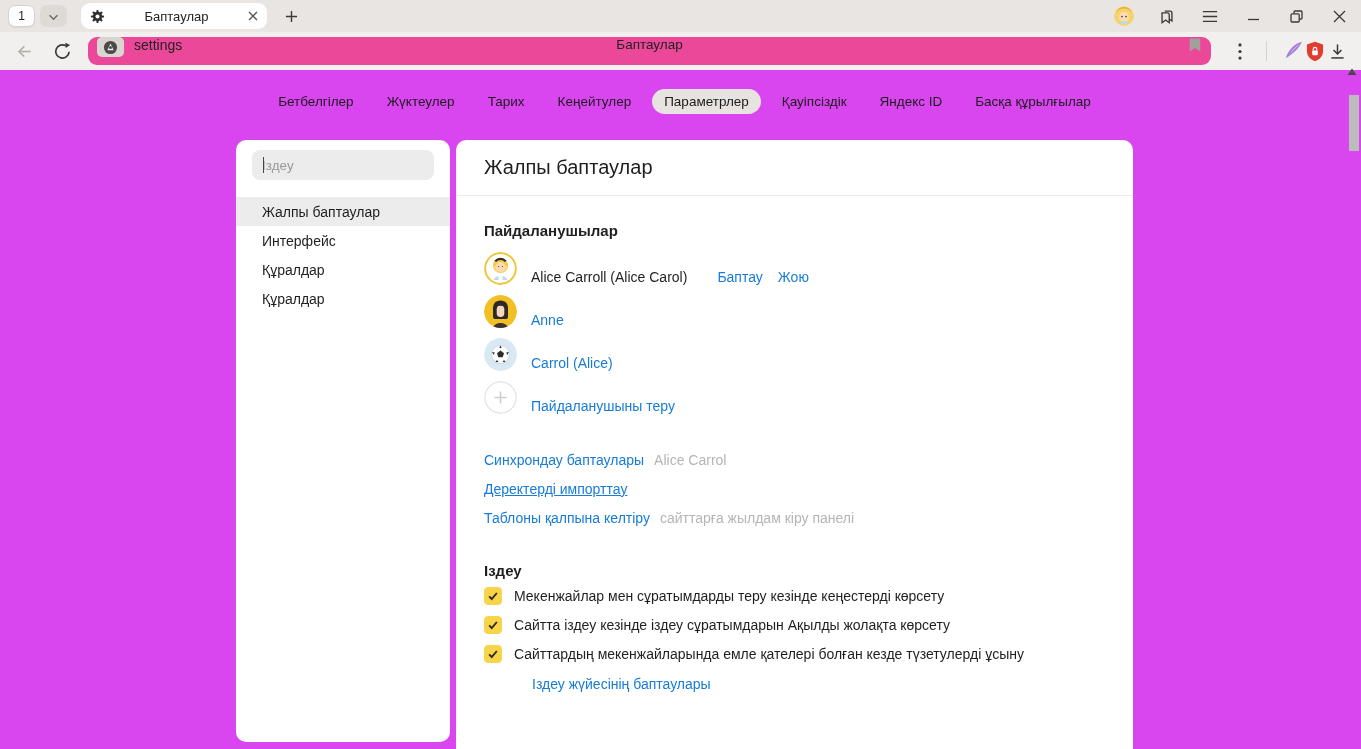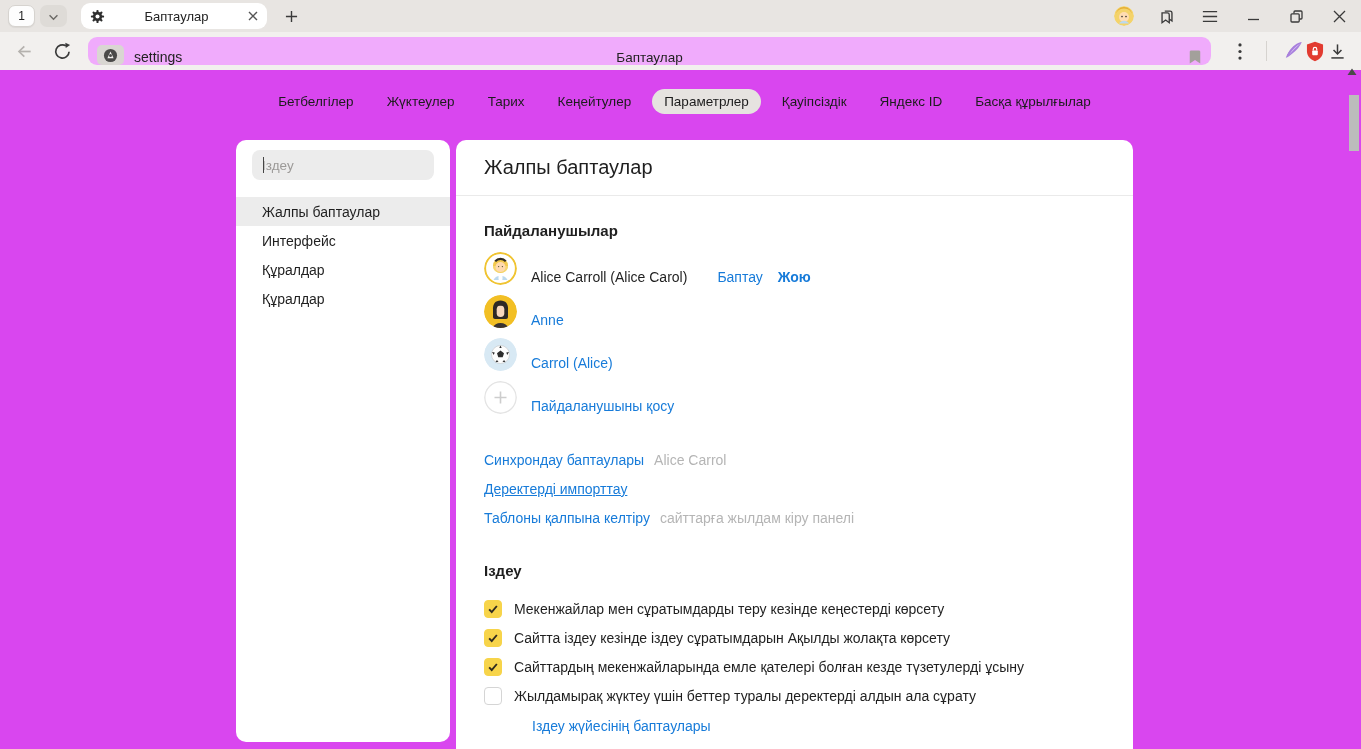--- a/index.html
+++ b/index.html
@@ -25,22 +25,22 @@
   .ts-btn { display:flex; align-items:center; justify-content:center; width:20px; height:20px; }
   .mini-avatar { width:20px; height:20px; border-radius:50%; overflow:hidden; }
 
   
   .toolbar { position:absolute; top:32px; left:0; right:0; height:38px; background:#f2f0ee;
              display:flex; align-items:center; padding:0 13px; }
   .tb-btn { display:flex; align-items:center; justify-content:center; width:22px; height:22px;
             flex:none; }
   .back { margin-right:16px; }
   .reload { margin-right:15px; }
-  .capsule { position:relative; flex:1; height:28px; background:#f0abfc; border-radius:9px;
-             display:flex; align-items:flex-end; padding:0 9px; margin-right:16px; }
+  .capsule { position:relative; flex:1; height:28px; background:#ec4899; border-radius:9px;
+             display:flex; align-items:flex-start; padding:0 9px; margin-right:16px; }
   .site-badge { width:27px; height:20px; background:#d9d6d2; border-radius:5px;
                 display:flex; align-items:center; justify-content:center; flex:none; }
   .url { margin-left:10px; font-size:14px; color:#222; z-index:1; }
   .capsule-title { position:absolute; left:0; right:0; text-align:center;
                    font-size:13.5px; color:#222; }
   .bookmark-btn { margin-left:auto; z-index:1; display:flex; align-items:center; }
   .tb-sep { width:1px; height:20px; background:#d6d3cf; margin:0 15px; }
   .dots { margin-left:2px; }
 
   
@@ -76,28 +76,28 @@
   .panel-title { font-size:20px; color:#1f1f1f; }
   .panel-body { padding:0 28px; }
   .sec-heading { font-size:15px; font-weight:bold; color:#1f1f1f; }
   .sec-users { margin-top:26px; }
   .user-row { height:43px; display:flex; align-items:flex-end; }
   .users-list { margin-top:3px; }
   .avatar { width:33px; height:33px; border-radius:50%; flex:none; overflow:hidden; }
   .user-name { margin-left:14px; font-size:14px; color:#1f1f1f; }
   .link { font-size:14px; color:#177bd9; }
   .user-action { margin-left:30px; }
-  .user-action + .user-action { margin-left:15px;font-weight:bold; }
+  .user-action + .user-action { margin-left:15px; }
   .sec-sync { margin-top:31px; }
   .sync-rows { margin-top:12px; }
   .sync-row { height:29px; display:flex; align-items:center; }
   .note { margin-left:10px; font-size:14px; color:#b5b5b5; }
   .underline { text-decoration:underline; }
   .sec-search { margin-top:30px; }
-  .check-rows { margin-top:15px; }
+  .check-rows { margin-top:2px; }
   .check-row { height:29px; display:flex; align-items:center; }
   .checkbox { width:18px; height:18px; border-radius:4px; border:1px solid #d5d5d5;
               background:#fff; display:flex; align-items:center; justify-content:center; }
   .checkbox svg { display:none; }
   .checkbox.checked { background:#f7d44a; border-color:#f7d44a; }
   .checkbox.checked svg { display:block; }
   .check-label { margin-left:12px; font-size:14px; color:#1f1f1f; }
   .footer-link { margin-top:8px; font-size:14px;margin-left:48px; }
 </style>
 </head>
@@ -367,21 +367,21 @@
               </span>
               <span class="link user-name">Carrol (Alice)</span>
             </div>
             <div class="user-row">
               <span class="avatar">
                 <svg width="33" height="33" viewBox="0 0 33 33">
                   <circle cx="16.5" cy="16.5" r="15.7" fill="#fff" stroke="#e4e4e4" stroke-width="1.4"></circle>
                   <path d="M16.5 10.5v12M10.5 16.5h12" stroke="#cdcdcd" stroke-width="1.6"></path>
                 </svg>
               </span>
-              <span class="link user-name">Пайдаланушыны қосу</span>
+              <span class="link user-name">Пайдаланушыны теру</span>
             </div>
           </div>
         </section>
 
         <section class="sec-sync">
           <div class="sync-rows">
             <div class="sync-row">
               <span class="link">Синхрондау баптаулары</span>
               <span class="note">Alice Carrol</span>
             </div>
@@ -416,26 +416,20 @@
               <span class="check-label">Сайтта іздеу кезінде іздеу сұратымдарын Ақылды жолақта көрсету</span>
             </div>
             <div class="check-row">
               <span class="checkbox checked">
                 <svg width="12" height="12" viewBox="0 0 14 14" fill="none" stroke="#2f2a1f" stroke-width="2.2">
                     <path d="M2.5 7.5 5.5 10.5 11.5 3.5"></path>
                   </svg>
               </span>
               <span class="check-label">Сайттардың мекенжайларында емле қателері болған кезде түзетулерді ұсыну</span>
             </div>
-            <div class="check-row">
-              <span class="checkbox">
-                
-              </span>
-              <span class="check-label">Жылдамырақ жүктеу үшін беттер туралы деректерді алдын ала сұрату</span>
-            </div>
           </div>
           <div class="footer-link">
             <span class="link">Іздеу жүйесінің баптаулары</span>
           </div>
         </section>
 
       </div>
     </main>
   </div>
 </div>

